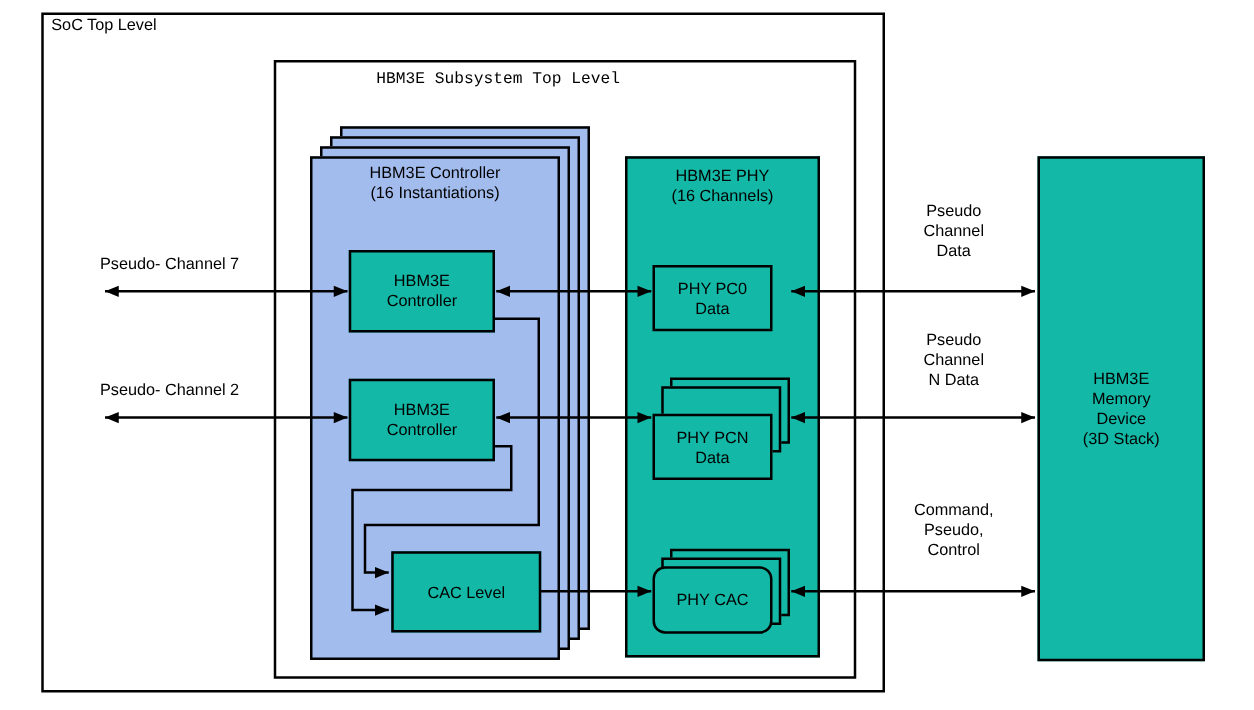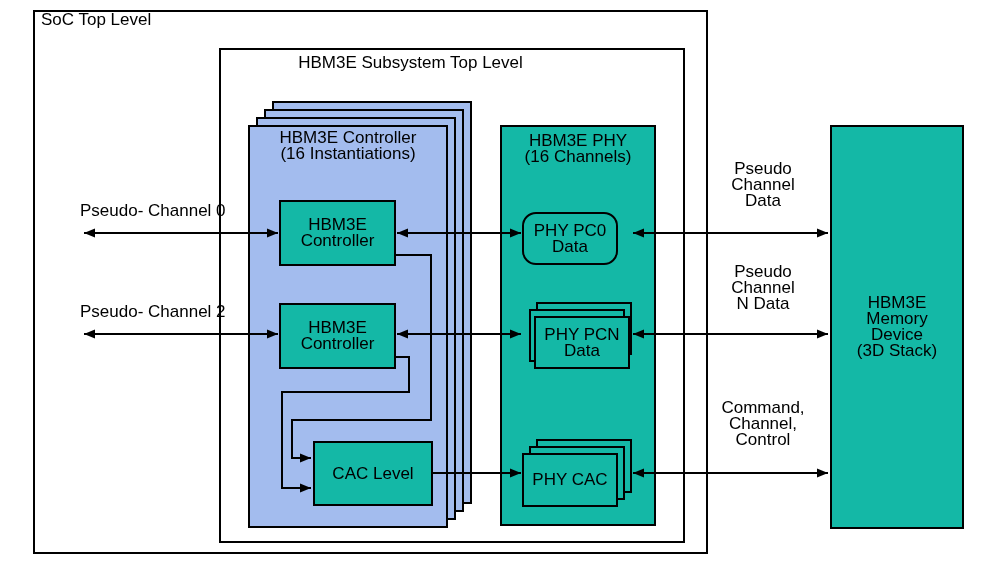--- a/index.html
+++ b/index.html
@@ -2,35 +2,35 @@
 <html><head>
 <meta charset="utf-8">
 <style>
   html,body{margin:0;padding:0;background:#fff;}
   #canvas{
     position:relative;width:1003px;height:568px;background:#fff;overflow:hidden;
     font-family:"Liberation Sans",sans-serif;color:#000;
   }
   .box{position:absolute;border:2px solid #000;box-sizing:border-box;background:#14b8a6;}
   .nofill{background:transparent;}
-  .lbl{position:absolute;font-size:17px;line-height:16px;white-space:pre-line;}
+  .lbl{position:absolute;font-size:13px;line-height:16px;white-space:pre-line;}
   .ctr{display:flex;align-items:center;justify-content:center;text-align:center;}
   .titled{text-align:center;}
   #connectors{position:absolute;left:0;top:0;pointer-events:none;}
 </style>
 </head>
 <body>
 
 <div id="canvas">
 
   <div class="box nofill" style="left:33px;top:10px;width:675px;height:544px;"></div>
   <div class="lbl" style="left:41px;top:12px;">SoC Top Level</div>
 
   <div class="box nofill" style="left:219px;top:48px;width:466px;height:495px;"></div>
-  <div class="lbl titled" style="left:219px;top:55px;width:383px;">HBM3E Subsystem Top Level</div>
+  <div class="lbl titled" style="left:207px;top:55px;width:383px;font-family:Liberation Mono, monospace;">HBM3E Subsystem Top Level</div>
 
   <div class="box" style="left:500px;top:125px;width:156px;height:401px;"></div>
   <div class="lbl titled" style="left:500px;top:133px;width:156px;text-align:center;">HBM3E PHY
 (16 Channels)</div>
 
   <div class="box ctr lbl" style="left:830px;top:125px;width:134px;height:404px;">HBM3E
 Memory
 Device
 (3D Stack)</div>
 
@@ -40,42 +40,42 @@
   <div class="box stackfill" style="left: 248px; top: 125px; width: 200px; height: 403px; background: rgb(163, 188, 238);"></div>
   <div class="lbl titled" style="left:248px;top:130px;width:200px;">HBM3E Controller
 (16 Instantiations)</div>
 
   <div class="box ctr lbl" style="left:279px;top:200px;width:117px;height:66px;">HBM3E
 Controller</div>
   <div class="box ctr lbl" style="left:279px;top:303px;width:117px;height:66px;">HBM3E
 Controller</div>
   <div class="box ctr lbl" style="left:313px;top:441px;width:120px;height:65px;">CAC Level</div>
 
-  <div class="box ctr lbl" style="left:522px;top:212px;width:96px;height:53px;border-radius:14px;">PHY PC0
+  <div class="box ctr lbl" style="left:522px;top:212px;width:96px;height:53px;">PHY PC0
 Data</div>
 
   <div class="box" style="left:536px;top:302px;width:96px;height:53px;"></div>
   <div class="box" style="left:529px;top:309px;width:96px;height:53px;"></div>
-  <div class="box ctr lbl" style="left:522px;top:316px;width:96px;height:53px;margin-left:12px;">PHY PCN
+  <div class="box ctr lbl" style="left:522px;top:331px;width:96px;height:53px;">PHY PCN
 Data</div>
 
   <div class="box" style="left:536px;top:439px;width:96px;height:54px;"></div>
   <div class="box" style="left:529px;top:446px;width:96px;height:54px;"></div>
-  <div class="box ctr lbl" style="left:522px;top:453px;width:96px;height:54px;">PHY CAC</div>
+  <div class="box ctr lbl" style="left:522px;top:453px;width:96px;height:54px;border-radius:10px;">PHY CAC</div>
 
-  <div class="lbl" style="left:80px;top:203px;">Pseudo- Channel 0</div>
+  <div class="lbl" style="left:80px;top:203px;">Pseudo- Channel 7</div>
   <div class="lbl" style="left:80px;top:304px;">Pseudo- Channel 2</div>
   <div class="lbl titled" style="left:713px;top:161px;width:100px;">Pseudo
 Channel
 Data</div>
   <div class="lbl titled" style="left:713px;top:264px;width:100px;">Pseudo
 Channel
 N Data</div>
   <div class="lbl titled" style="left:713px;top:400px;width:100px;">Command,
-Channel,
+Pseudo,
 Control</div>
 
   <svg id="connectors" width="1003" height="568" viewBox="0 0 1003 568">
       <g>
         <polyline points="84,233 278,233" fill="none" stroke="#000000" stroke-width="2"></polyline>
         <polygon points="84,233 95,228.5 95,237.5" fill="#000"></polygon>
         <polygon points="278,233 267,237.5 267,228.5" fill="#000"></polygon>
       </g>
       <g>
         <polyline points="84,334 278,334" fill="none" stroke="#000000" stroke-width="2"></polyline>

